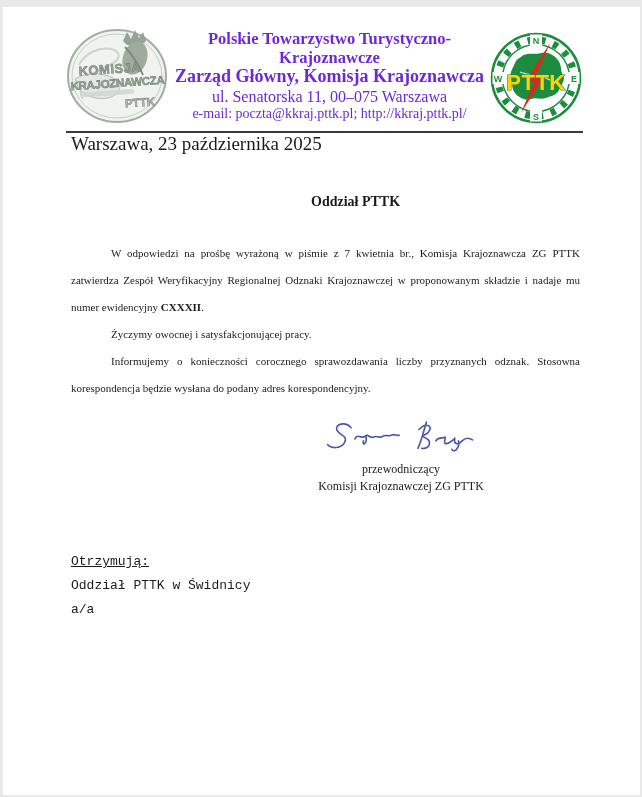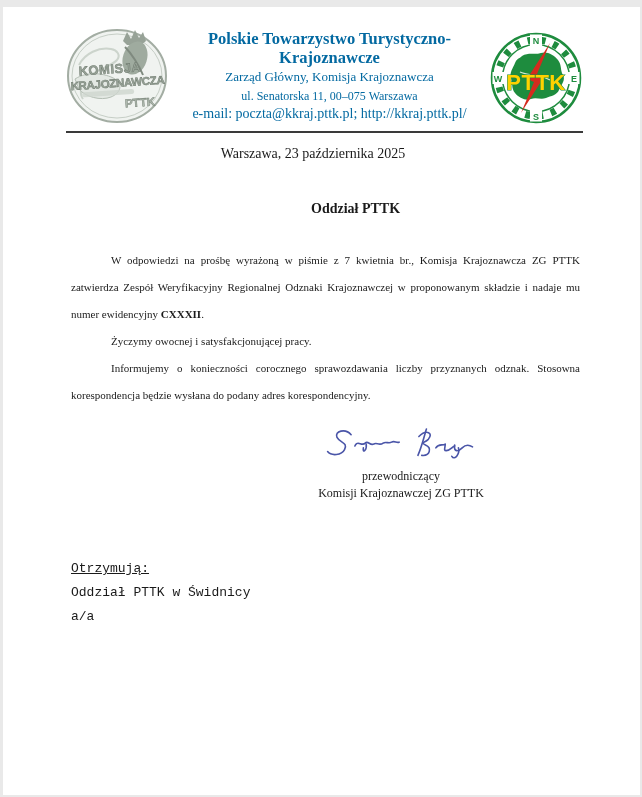--- a/index.html
+++ b/index.html
@@ -20,41 +20,40 @@
   
   .letterhead{
     display:flex;
     align-items:flex-start;
     padding:18px 58px 0 62px;
     box-sizing:border-box;
   }
   .head-center{
     flex:1;
     text-align:center;
-    color:#0369a1;
+    color:#6d28d9;
     padding-top:4px;
   }
   .head-center .org1{font-size:16.5px;font-weight:bold;line-height:19px;}
-  .head-center .org2{font-size:13px;font-weight:normal;line-height:19px;}
-  .head-center .addr{font-size:12px;line-height:17px;margin-top:2px;}
+  .head-center .org2{font-size:18px;font-weight:bold;line-height:19px;}
+  .head-center .addr{font-size:16px;line-height:17px;margin-top:2px;}
   .head-center .mail{font-size:14px;line-height:17px;}
   .logo-left{width:104px;flex:0 0 auto;margin-top:2px;}
   .logo-right{width:92px;flex:0 0 auto;margin-top:7px;}
   .rule{
     margin:6px 57px 0 63px;
     border:none;
     border-top:2px solid #3a3a3a;
   }
   
   .content{margin:0 60px 0 68px;}
   .dateline{
-    margin-top:13px;
-    text-align:center;
+    text-align:left;
     padding-right:25px;
-    font-size:14px;
+    font-size:19px;
   }
   .addressee{
     margin-top:36px;
     margin-left:240px;
     font-weight:bold;
     font-size:14px;
     line-height:22px;
   }
   .bodytext{margin-top:27px;}
   .bodytext p{

